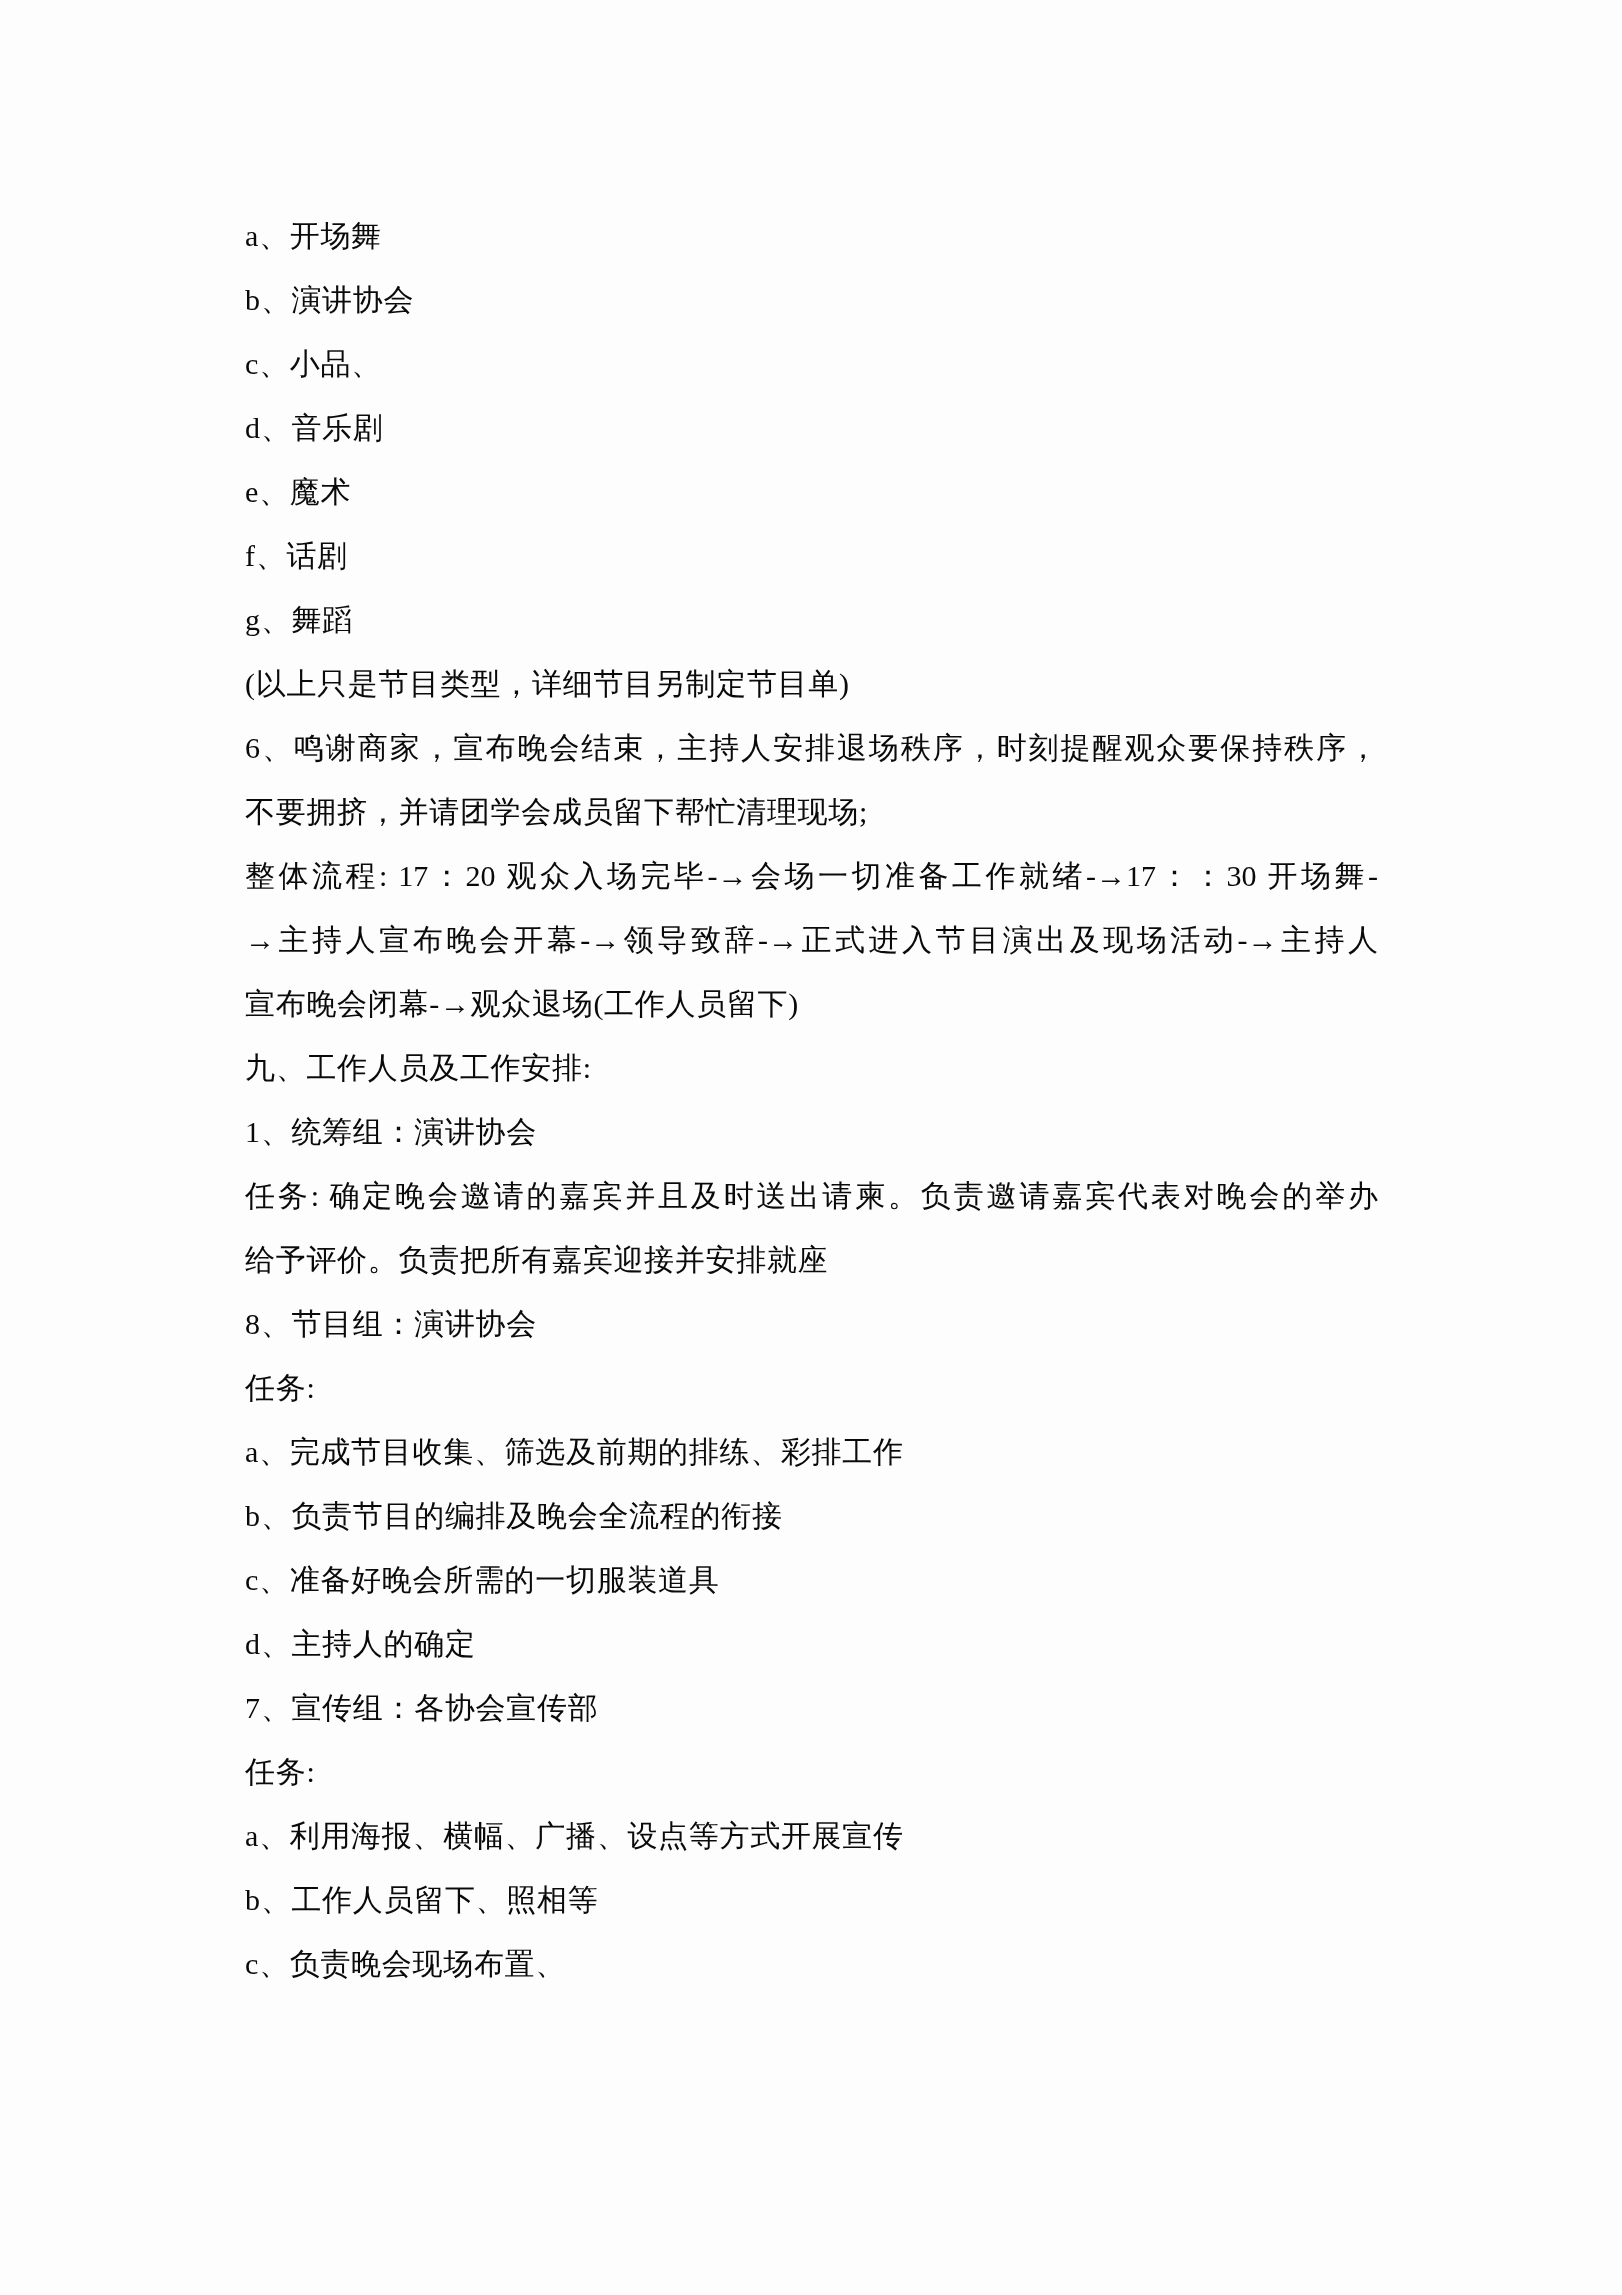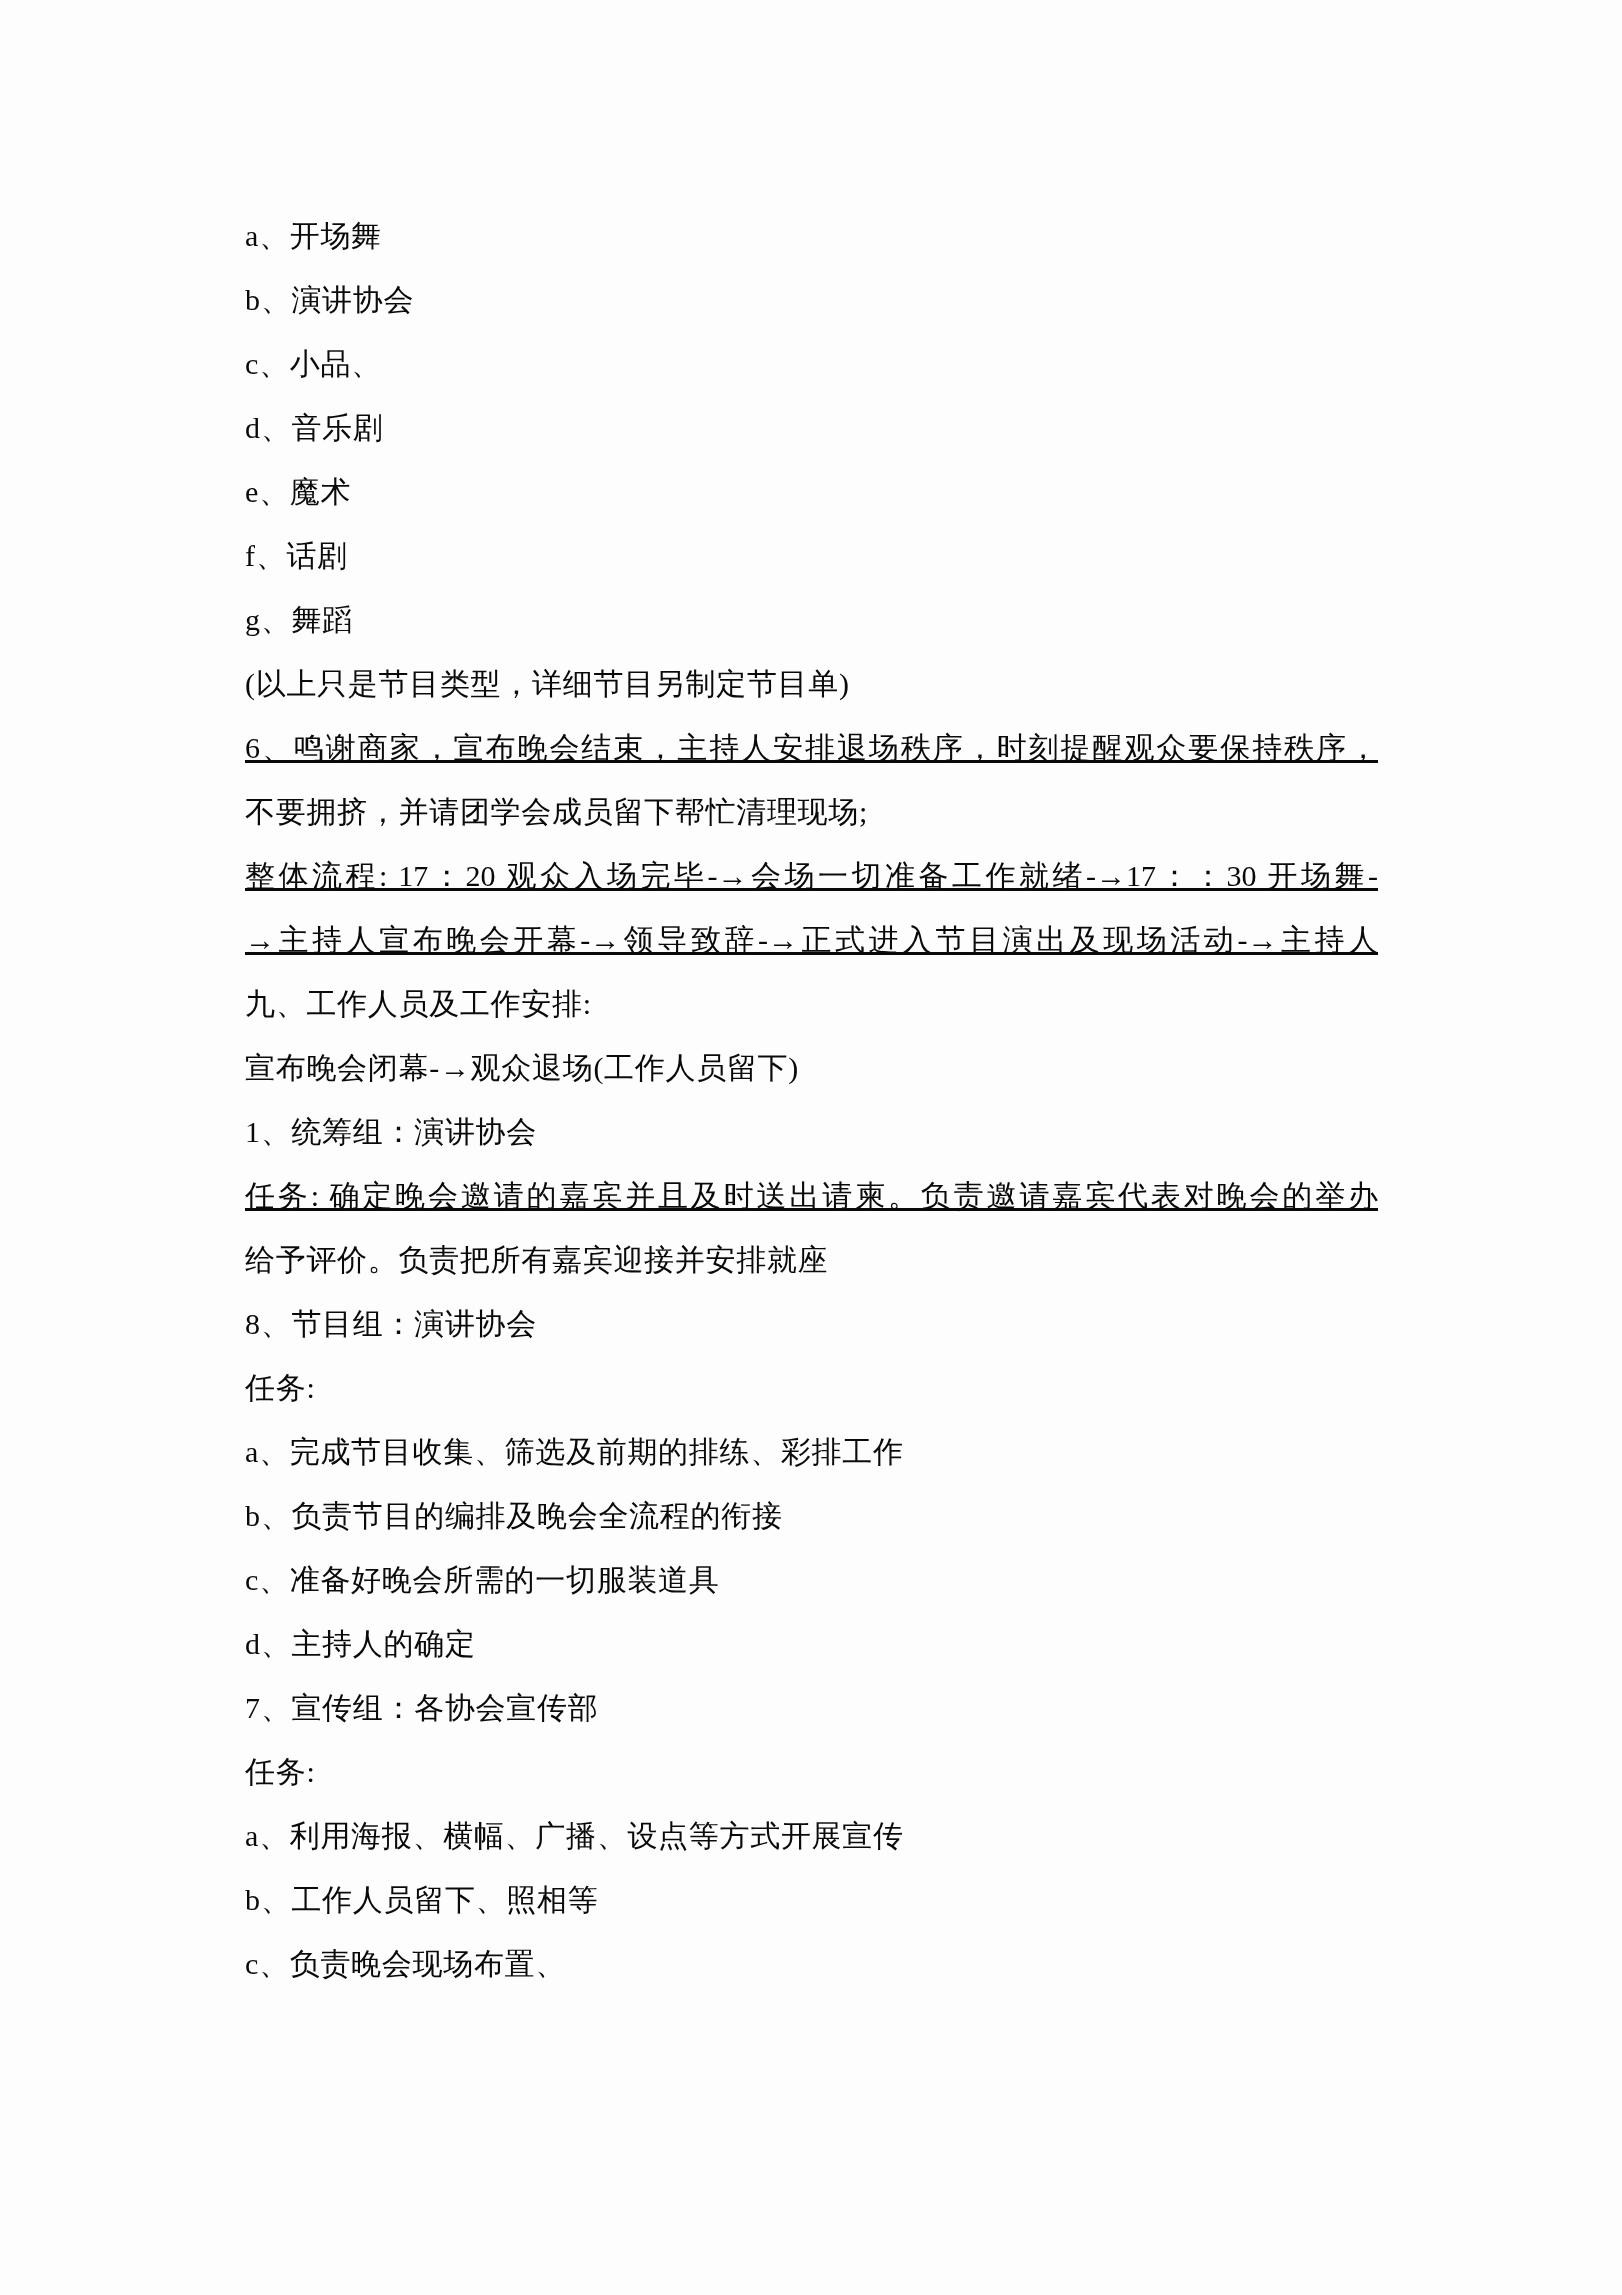--- a/index.html
+++ b/index.html
@@ -30,42 +30,41 @@
     height: 64px;
     letter-spacing: 0.7px;
     white-space: pre;
     color: #0a0a0a;
   }
   .line.full {
     white-space: normal;
     letter-spacing: normal;
     text-align: justify;
     text-align-last: justify;
-    text-decoration: underline;
   }
 </style>
 </head>
 <body>
 
 <div class="page">
   <div class="text-block">
     <p class="line">a、开场舞</p>
     <p class="line">b、演讲协会</p>
     <p class="line">c、小品、</p>
     <p class="line">d、音乐剧</p>
     <p class="line">e、魔术</p>
     <p class="line">f、话剧</p>
     <p class="line">g、舞蹈</p>
     <p class="line">(以上只是节目类型，详细节目另制定节目单)</p>
     <p class="line full">6、鸣谢商家，宣布晚会结束，主持人安排退场秩序，时刻提醒观众要保持秩序，</p>
     <p class="line">不要拥挤，并请团学会成员留下帮忙清理现场;</p>
     <p class="line full">整体流程: 17：20 观众入场完毕-→会场一切准备工作就绪-→17：：30 开场舞-</p>
     <p class="line full">→主持人宣布晚会开幕-→领导致辞-→正式进入节目演出及现场活动-→主持人</p>
+    <p class="line">宣布晚会闭幕-→观众退场(工作人员留下)</p>
     <p class="line">九、工作人员及工作安排:</p>
-    <p class="line">宣布晚会闭幕-→观众退场(工作人员留下)</p>
     <p class="line">1、统筹组：演讲协会</p>
     <p class="line full">任务: 确定晚会邀请的嘉宾并且及时送出请柬。负责邀请嘉宾代表对晚会的举办</p>
     <p class="line">给予评价。负责把所有嘉宾迎接并安排就座</p>
     <p class="line">8、节目组：演讲协会</p>
     <p class="line">任务:</p>
     <p class="line">a、完成节目收集、筛选及前期的排练、彩排工作</p>
     <p class="line">b、负责节目的编排及晚会全流程的衔接</p>
     <p class="line">c、准备好晚会所需的一切服装道具</p>
     <p class="line">d、主持人的确定</p>
     <p class="line">7、宣传组：各协会宣传部</p>

